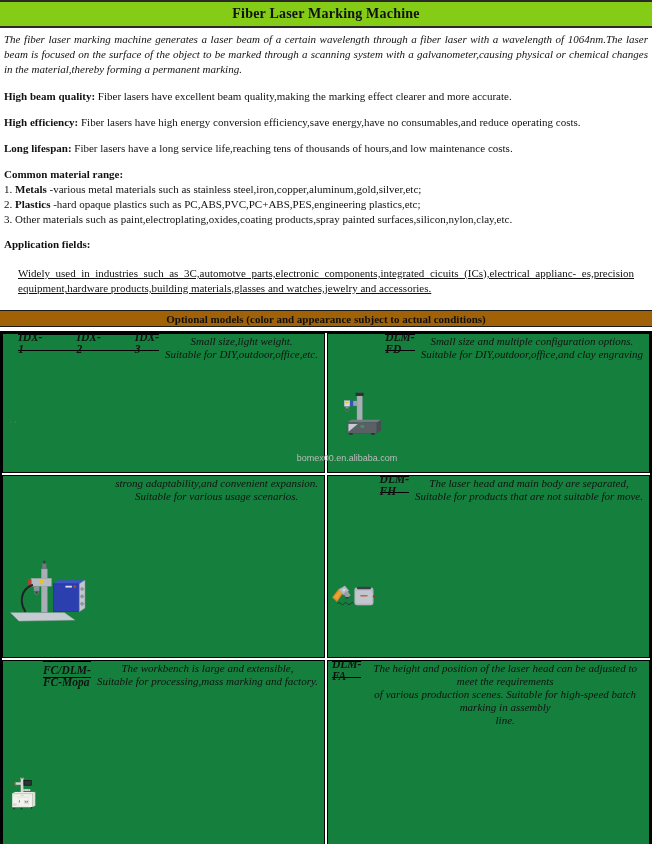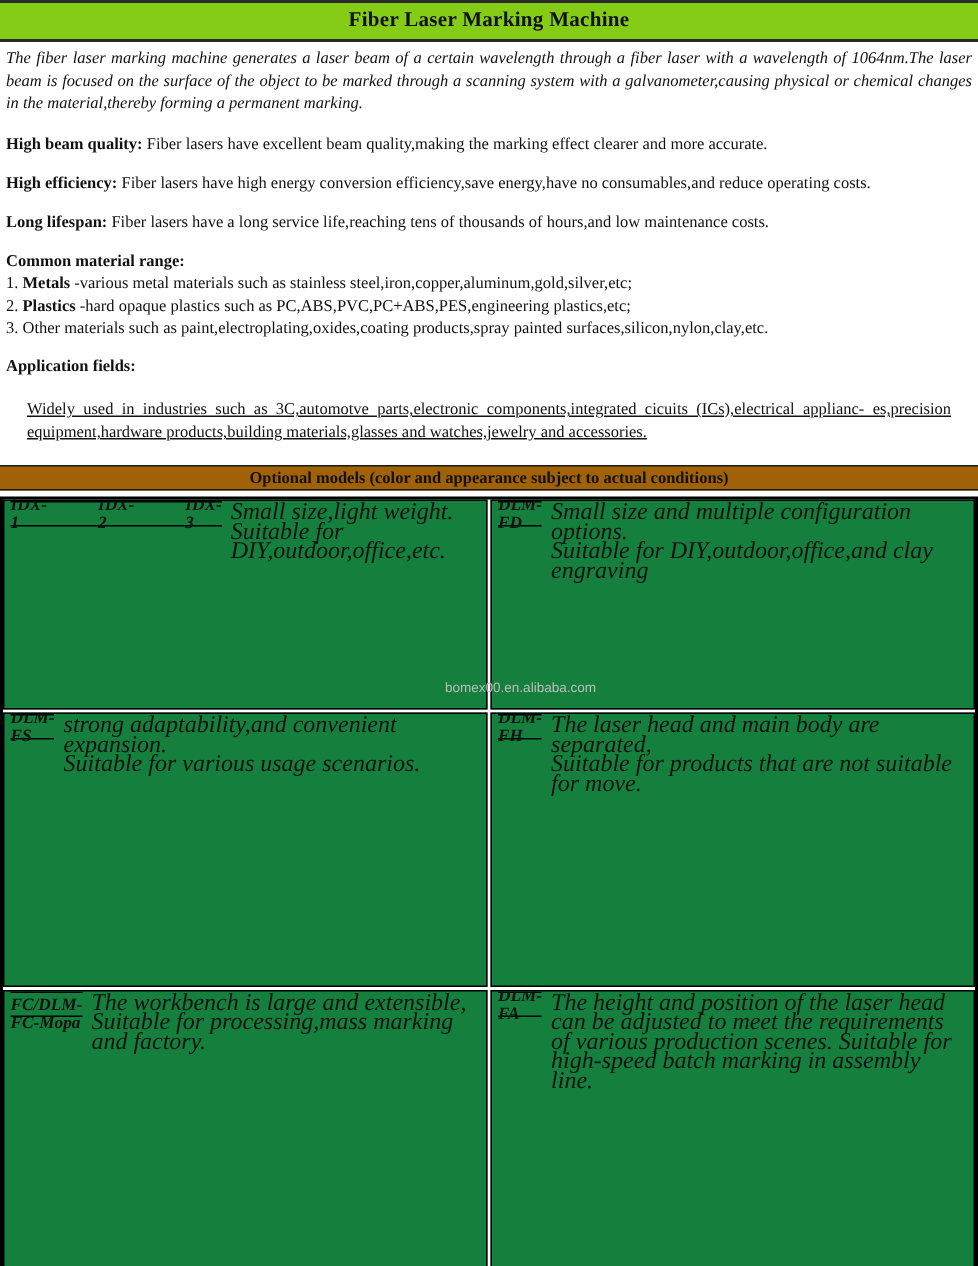--- a/index.html
+++ b/index.html
@@ -52,21 +52,21 @@
   .img-area{
     flex:1;display:flex;align-items:flex-end;justify-content:center;
     gap:4px;padding:2px 2px 0 2px;overflow:hidden;
   }
   .name-row{
     border-top:1px solid #000;border-bottom:1px solid #000;
     display:flex;align-items:center;justify-content:center;gap:34px;
     font-weight:bold;font-size:11.5px;height:15px;flex:0 0 15px;
   }
   .desc{
-    text-align:left;font-size:16px;line-height:13px;padding:1px 6px 2px 6px;
+    text-align:center;font-size:11px;line-height:13px;padding:1px 6px 2px 6px;
   }
   .watermark{
     position:absolute;left:345px;top:120px;transform:translateX(-50%);
     color:#bcbcbc;font-size:9px;font-family:"Liberation Sans",sans-serif;
     pointer-events:none;white-space:nowrap;
   }
 </style>
 </head>
 <body>
 
@@ -203,23 +203,20 @@
           <path d="M60,52 C34,62 30,88 44,110" stroke="#212427" stroke-width="4.5" fill="none"></path>
           <polygon points="104,50 116,42 172,42 160,50" fill="#3d55c6"></polygon>
           <rect x="104" y="50" width="56" height="60" fill="#2b3fae" stroke="#1c2c86"></rect>
           <polygon points="160,50 172,42 172,102 160,110" fill="#c3c8cf" stroke="#9aa0a7"></polygon>
           <polygon points="166,56 171,61 166,66 161,61" fill="#8f959d"></polygon>
           <polygon points="166,72 171,77 166,82 161,77" fill="#8f959d"></polygon>
           <polygon points="166,88 171,93 166,98 161,93" fill="#8f959d"></polygon>
           <rect x="130" y="54" width="14" height="4" fill="#d7dbe2"></rect>
           <circle cx="150" cy="56" r="3" fill="#cd3a2e"></circle>
         </svg>
-      </div>
-      <div class="name-row">
-        <span>DLM-FS</span>
       </div>
       <div class="desc">
         <div>strong adaptability,and convenient expansion.</div>
         <div>Suitable for various usage scenarios.</div>
       </div>
     </div>
 
     <div class="cell">
       <div class="img-area">
         <svg width="230" height="120" viewBox="0 0 230 120">

